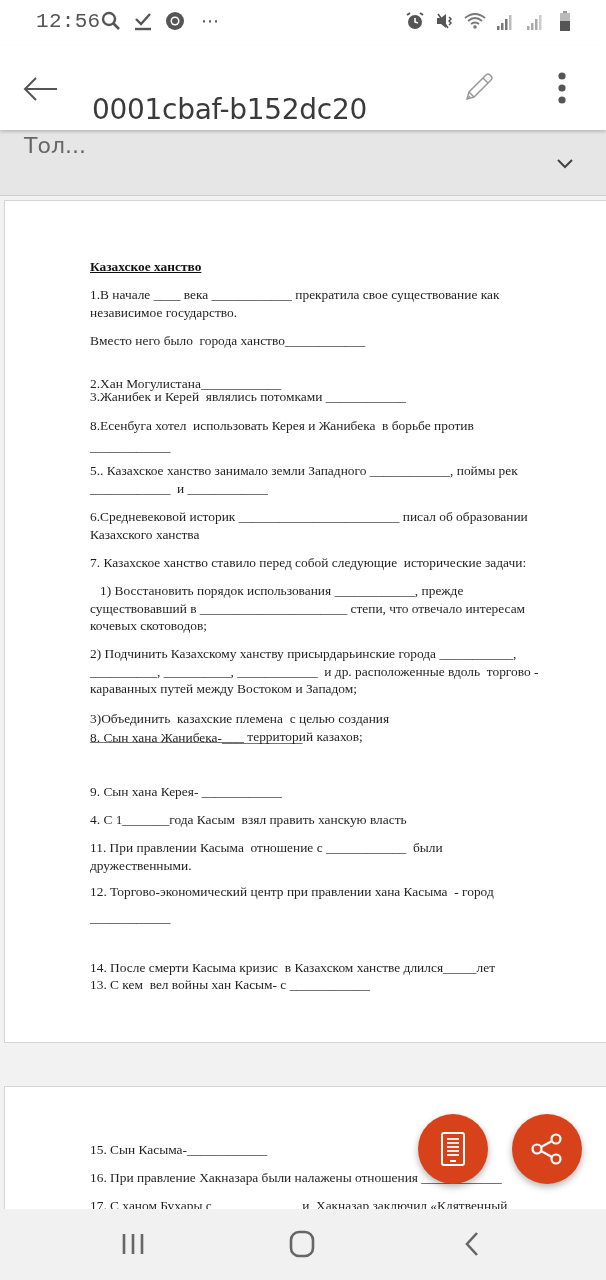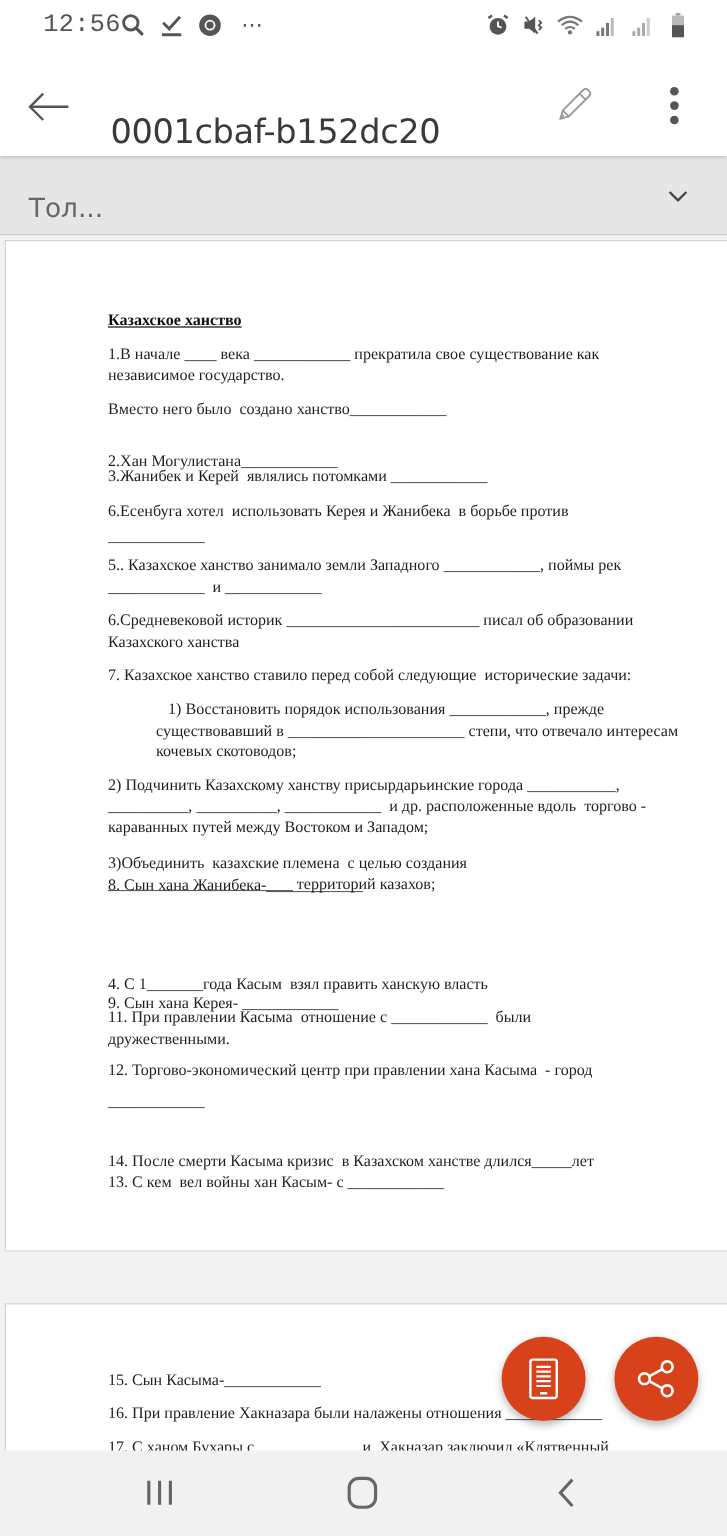--- a/index.html
+++ b/index.html
@@ -15,21 +15,21 @@
 
   
   .app-bar { position: absolute; top: 46px; left: 0; width: 606px; height: 84px; background: #ffffff; box-shadow: 0 2px 3px rgba(0,0,0,0.18); z-index: 2; }
   .back-btn { position: absolute; left: 20px; top: 22px; width: 42px; height: 42px; display: flex; align-items: center; justify-content: center; cursor: pointer; }
   .app-title { position: absolute; left: 92px; top: 24px; font-size: 28px; color: #3a3a3a; font-family: "DejaVu Sans", sans-serif; font-weight: normal; letter-spacing: -0.3px; margin-top: 23px; }
   .edit-btn { position: absolute; left: 456px; top: 20px; width: 44px; height: 44px; display: flex; align-items: center; justify-content: center; cursor: pointer; }
   .more-btn { position: absolute; left: 542px; top: 20px; width: 40px; height: 44px; display: flex; align-items: center; justify-content: center; cursor: pointer; }
 
   
   .outline-bar { position: absolute; top: 130px; left: 0; width: 606px; height: 66px; background: #e6e6e6; border-bottom: 1px solid #cfcfcf; cursor: pointer; }
-  .outline-label { position: absolute; left: 24px; top: 32px; font-size: 22px; color: #666; font-family: "DejaVu Sans", sans-serif; }
+  .outline-label { position: absolute; left: 24px; top: 3px; font-size: 22px; color: #666; font-family: "DejaVu Sans", sans-serif; }
   .outline-chevron { position: absolute; right: 30px; top: 22px; width: 22px; height: 22px; }
 
   
   .doc-viewport { position: absolute; top: 197px; left: 0; width: 606px; height: 1012px; background: #f2f2f2; overflow: hidden; }
   .page { position: absolute; left: 4px; width: 606px; background: #ffffff; border: 1px solid #d4d4d4; }
   .page-1 { top: 3px; height: 843px; }
   .page-2 { top: 857px; height: 200px; margin-top: 32px; }
   .doc-title { position: absolute; left: 85px; top: 58px; font-family: "Liberation Serif", serif; font-size: 13.4px; font-weight: bold; text-decoration: underline; color: #111; }
   .para { position: absolute; left: 85px; width: 472px; font-family: "Liberation Serif", serif; font-size: 13.4px; line-height: 17.5px; color: #1f1f1f; white-space: pre-wrap; }
 
@@ -152,40 +152,40 @@
   <svg class="outline-chevron" viewBox="0 0 22 22">
       <polyline points="4,8 11,15 18,8" fill="none" stroke="#444" stroke-width="2"></polyline>
     </svg>
 </div>
 
 <div class="doc-viewport">
   <div class="page page-1">
     <div class="doc-title">Казахское ханство</div>
     <div class="para" style="top:85px;">1.В начале ____ века ____________ прекратила свое существование как
 независимое государство.</div>
-    <div class="para" style="top:131px;">Вместо него было  создано ханство____________</div>
+    <div class="para" style="top:131px;">Вместо него было  города ханство____________</div>
     <div class="para" style="top:174px;">2.Хан Могулистана____________</div>
     <div class="para" style="top:187px;">3.Жанибек и Керей  являлись потомками ____________</div>
-    <div class="para" style="top:214px;line-height:21px;">6.Есенбуга хотел  использовать Керея и Жанибека  в борьбе против
+    <div class="para" style="top:214px;line-height:21px;">8.Есенбуга хотел  использовать Керея и Жанибека  в борьбе против
 ____________</div>
     <div class="para" style="top:261px;">5.. Казахское ханство занимало земли Западного ____________, поймы рек
 ____________  и ____________</div>
     <div class="para" style="top:307px;">6.Средневековой историк ________________________ писал об образовании
 Казахского ханства</div>
     <div class="para" style="top:353px;">7. Казахское ханство ставило перед собой следующие  исторические задачи:</div>
-    <div class="para" style="top:381px;margin-left:40px;">   1) Восстановить порядок использования ____________, прежде
+    <div class="para" style="top:381px;">   1) Восстановить порядок использования ____________, прежде
 существовавший в ______________________ степи, что отвечало интересам
 кочевых скотоводов;</div>
     <div class="para" style="top:444px;">2) Подчинить Казахскому ханству присырдарьинские города ___________,
 __________, __________, ____________  и др. расположенные вдоль  торгово -
 караванных путей между Востоком и Западом;</div>
     <div class="para" style="top:509px;">3)Объединить  казахские племена  с целью создания
 _______________________ территорий казахов;</div>
     <div class="para" style="top:528px;">8. Сын хана Жанибека-____________</div>
-    <div class="para" style="top:582px;margin-top:44px;">9. Сын хана Керея- ____________</div>
+    <div class="para" style="top:582px;">9. Сын хана Керея- ____________</div>
     <div class="para" style="top:610px;">4. С 1_______года Касым  взял править ханскую власть</div>
     <div class="para" style="top:638px;">11. При правлении Касыма  отношение с ____________  были
 дружественными.</div>
     <div class="para" style="top:684px;line-height:13px;">12. Торгово-экономический центр при правлении хана Касыма  - город
 
 ____________</div>
     <div class="para" style="top:731px;margin-top:44px;">13. С кем  вел войны хан Касым- с ____________</div>
     <div class="para" style="top:758px;">14. После смерти Касыма кризис  в Казахском ханстве длился_____лет</div>
   </div>
 

